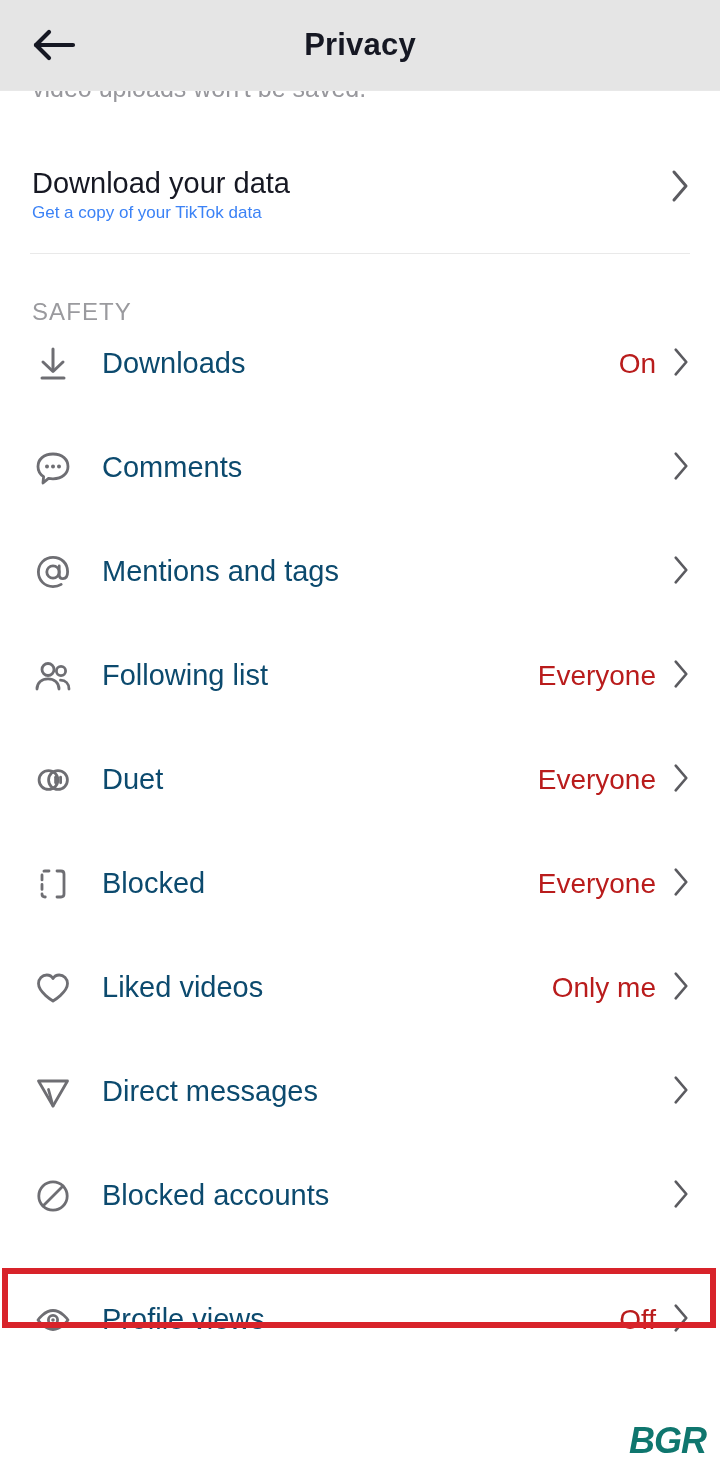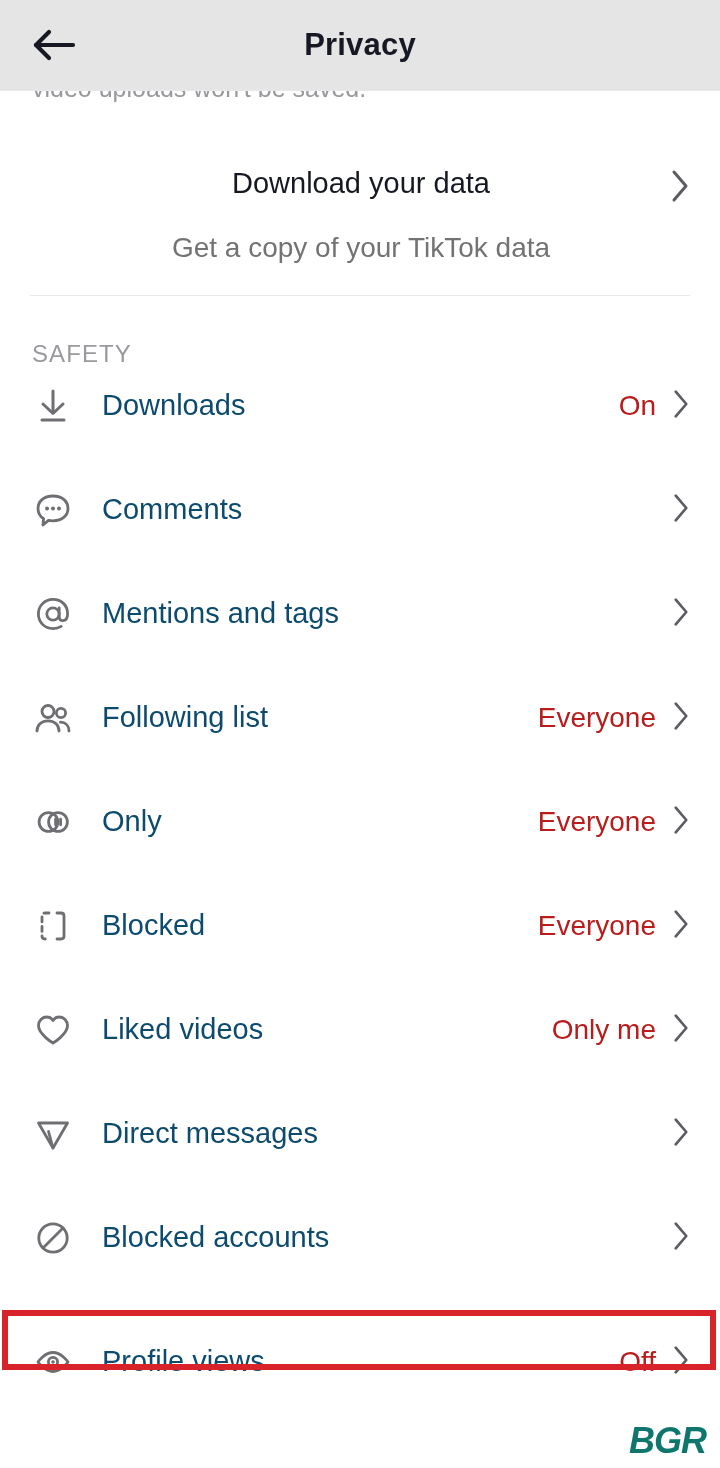--- a/index.html
+++ b/index.html
@@ -74,31 +74,30 @@
     height: 1px;
     background: #e9e9e9;
     margin: 0 30px;
   }
 
   
   .row-block {
     padding: 34px 30px 30px 32px;
     position: relative;
     cursor: pointer;
-    text-align: center;
   }
   .row-block .title {
     font-size: 29px;
     color: #161823;
     line-height: 1.15;
   }
   .row-block .subtitle {
-    font-size: 28px;
-    color: #737373;
-    margin-top: 32px;
+    font-size: 17px;
+    color: #3b82f6;
+    margin-top: 3px;
     line-height: 1.15;
   }
   .row-block .chev {
     position: absolute;
     right: 30px;
     top: 36px;
   }
 
   
   .section-header {
@@ -279,21 +278,21 @@
 
   <div class="list-row">
     <span class="icon">
       <svg width="40" height="40" viewBox="0 0 40 40" fill="none" aria-hidden="true">
         <circle cx="15.5" cy="20" r="9.4" stroke="#6e6e73" stroke-width="2.8"></circle>
         <circle cx="25" cy="20" r="9.4" stroke="#6e6e73" stroke-width="2.8"></circle>
         <path d="M22.6 17.2 V22.8" stroke="#6e6e73" stroke-width="2.8" stroke-linecap="round"></path>
         <path d="M27.6 17.2 V22.8" stroke="#6e6e73" stroke-width="2.8" stroke-linecap="round"></path>
       </svg>
     </span>
-    <span class="label">Only</span>
+    <span class="label">Duet</span>
     <span class="value">Everyone</span>
     <span class="chev">
       <svg width="18" height="30" viewBox="0 0 20 34" fill="none" aria-hidden="true">
         <path d="M4 3 L16 17 L4 31" stroke="#5b5b60" stroke-width="3" stroke-linecap="round" stroke-linejoin="round"></path>
       </svg>
     </span>
   </div>
 
   <div class="list-row">
     <span class="icon">

